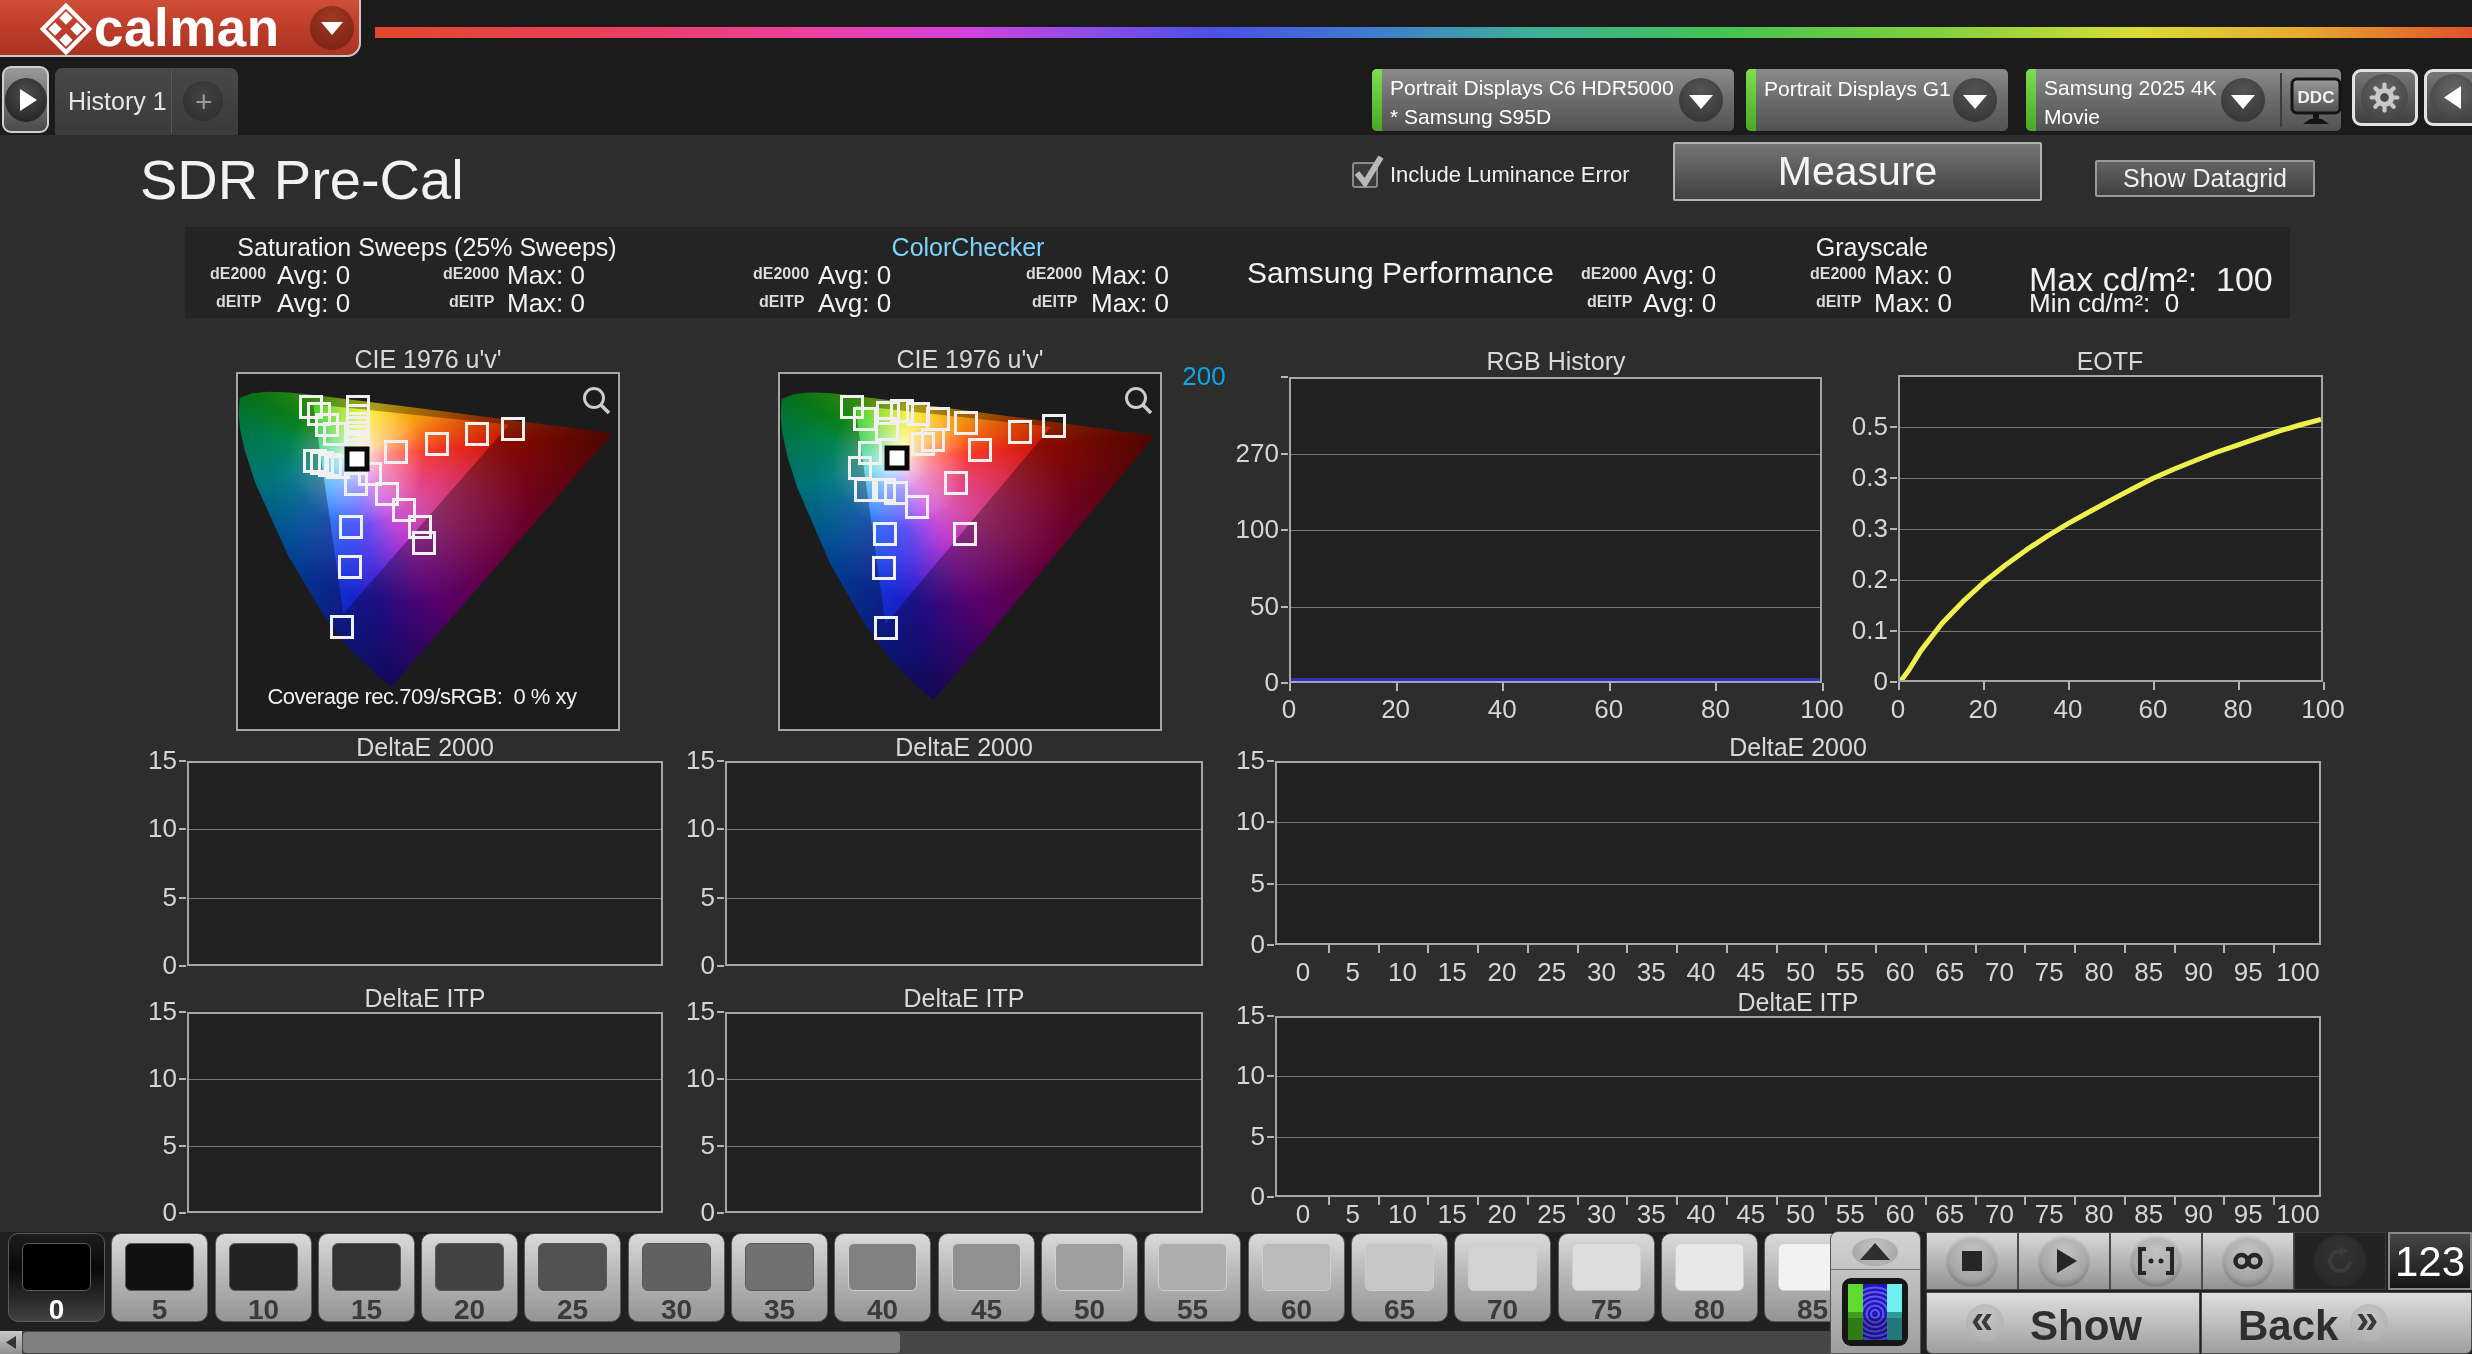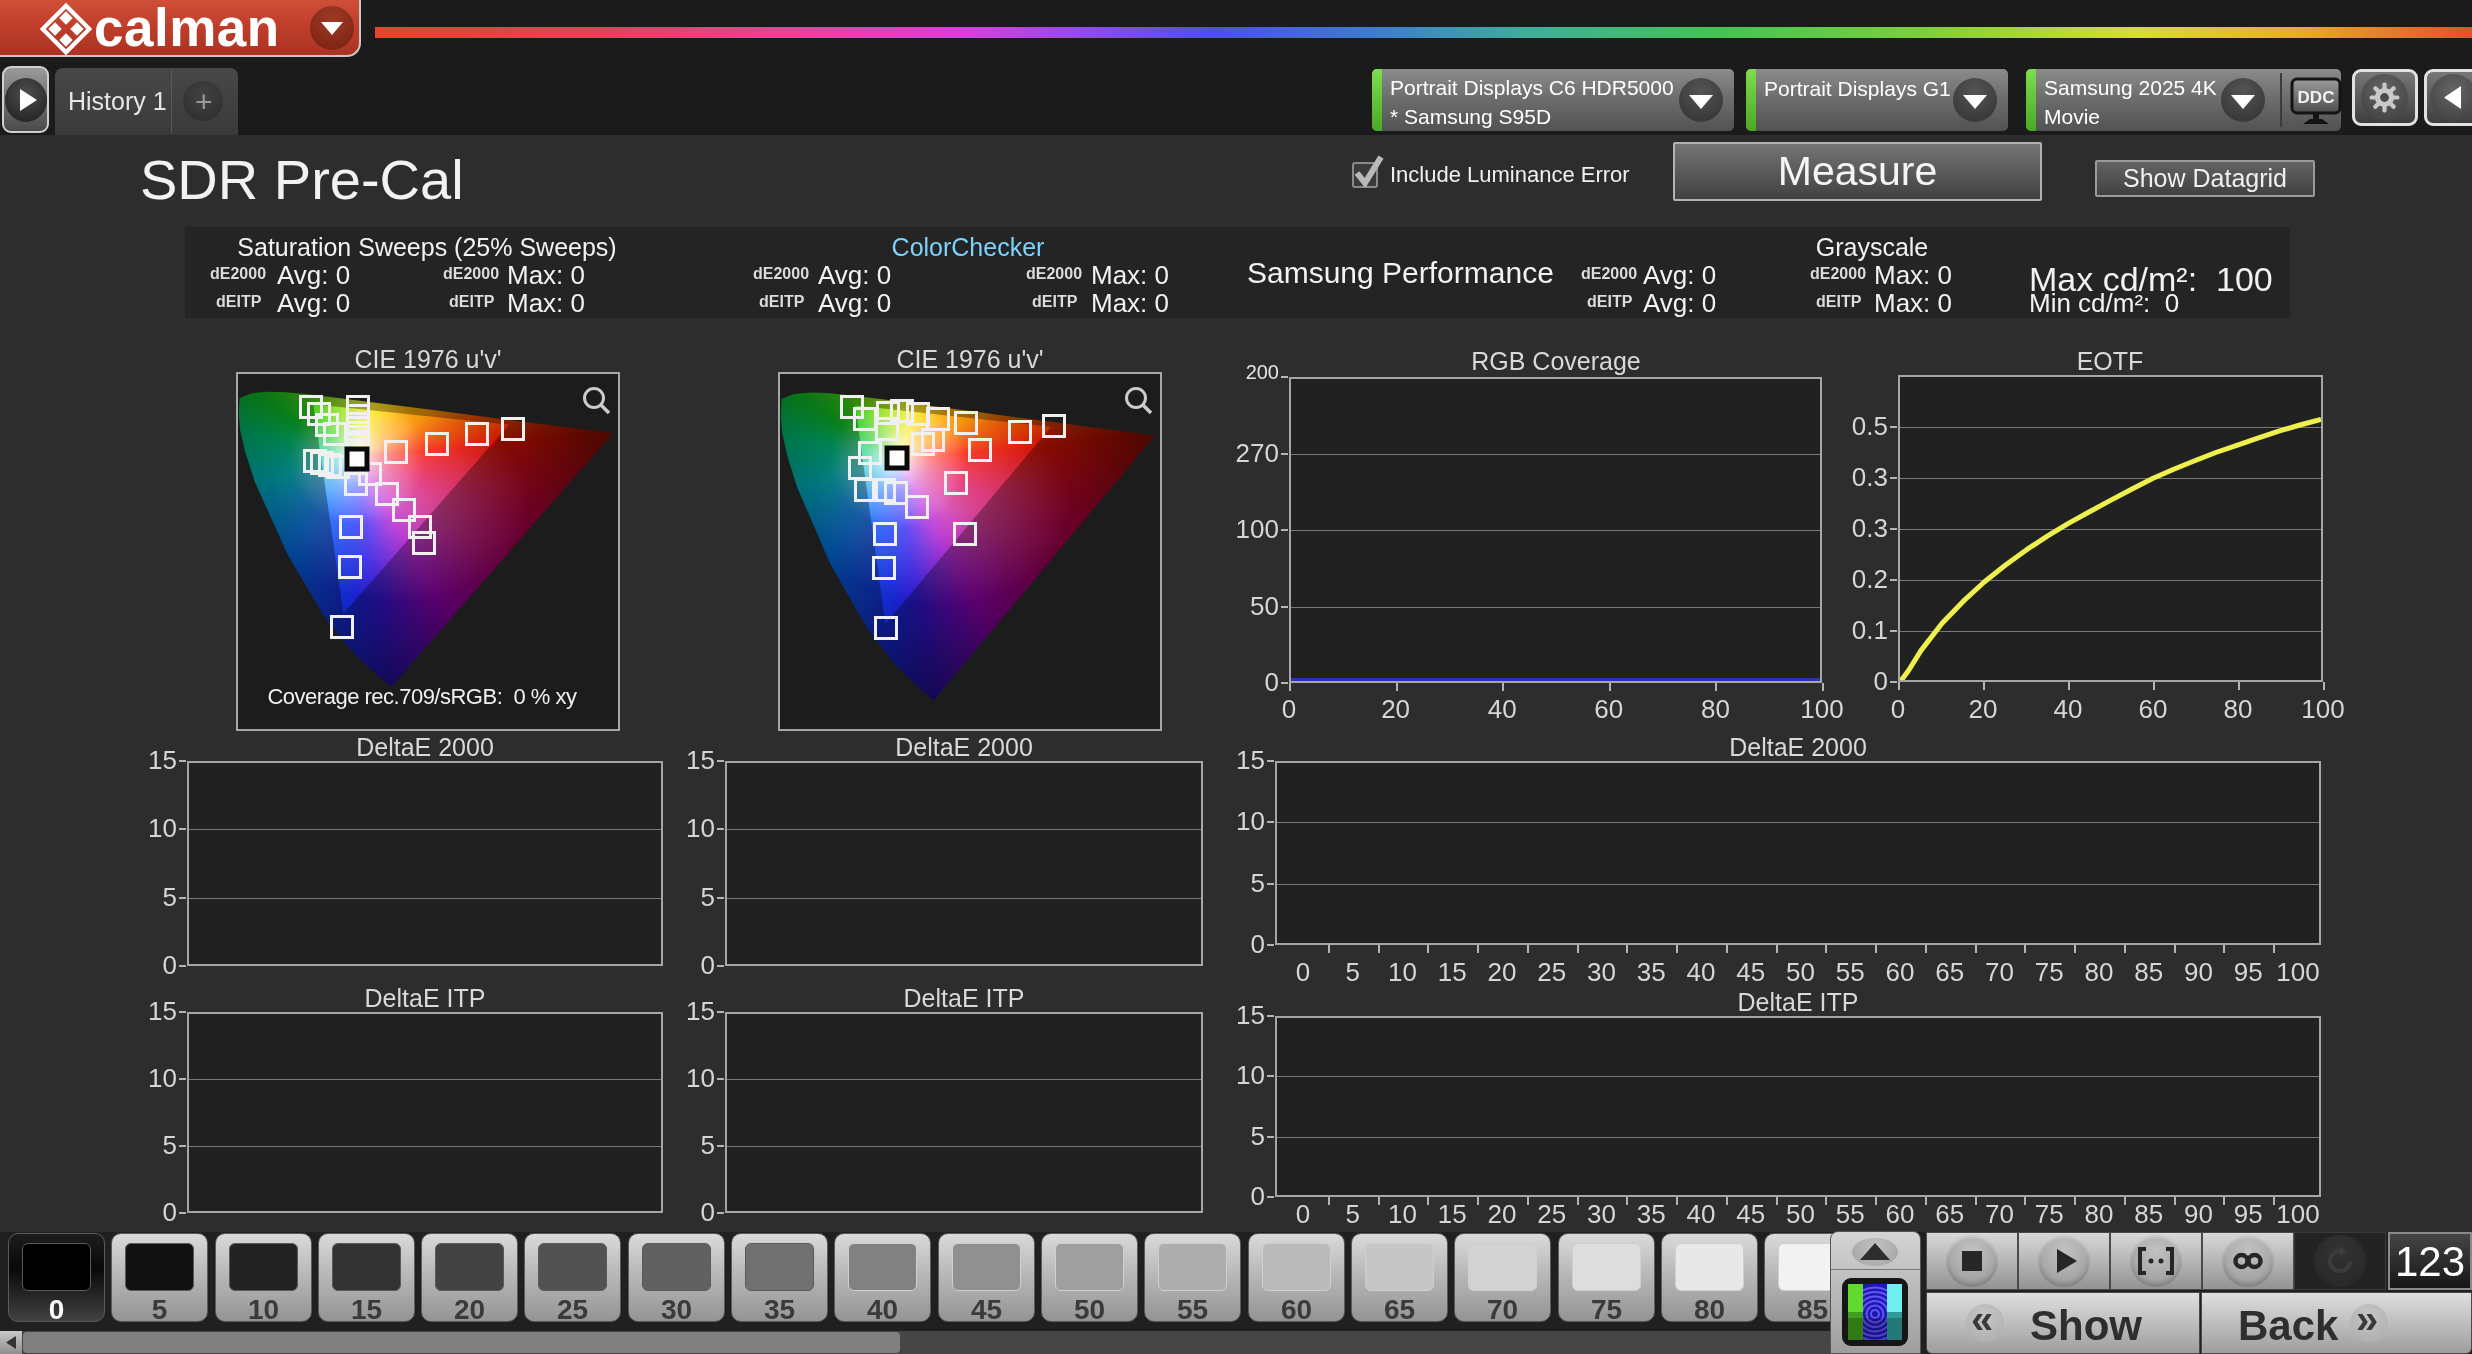--- a/index.html
+++ b/index.html
@@ -202,26 +202,26 @@
       <rect x="94.5" y="149.5" width="21" height="21" fill="none" stroke="#f0f0f0" stroke-width="3"></rect>
       <rect x="174.5" y="149.5" width="21" height="21" fill="none" stroke="#f0f0f0" stroke-width="3"></rect>
       <rect x="93.5" y="183.5" width="21" height="21" fill="none" stroke="#f0f0f0" stroke-width="3"></rect>
       <rect x="95.5" y="243.5" width="21" height="21" fill="none" stroke="#f0f0f0" stroke-width="3"></rect>
       <rect x="107" y="74" width="20" height="20" fill="rgba(255,255,255,0.88)" stroke="#0a0a0a" stroke-width="5"></rect>
       <circle cx="356" cy="24" r="9.5" fill="none" stroke="#cccccc" stroke-width="3"></circle>
       <line x1="363" y1="31" x2="371" y2="39" stroke="#cccccc" stroke-width="3.5"></line>
     </svg>
   </div>
 <div class="abs" style="left:422px;top:684px;font-size:22px;letter-spacing:-0.5px;color:#f0f0f0;transform:translateX(-50%);white-space:nowrap">Coverage rec.709/sRGB:&nbsp; 0 % xy</div>
-<div class="ttl" style="left:1556px;top:347px">RGB Coverage</div>
+<div class="ttl" style="left:1556px;top:347px">RGB History</div>
 <div class="cbx" style="left:1289px;top:377px;width:533px;height:306px;background:#212121"></div>
 <div class="grid" style="left:1291px;top:454px;width:529px"></div>
 <div class="grid" style="left:1291px;top:530px;width:529px"></div>
 <div class="grid" style="left:1291px;top:607px;width:529px"></div>
-<div class="abs" style="left:1129px;top:361px;width:150px;text-align:right;font-size:20px;color:#e5e5e5">200</div>
+<div class="abs" style="left:1129px;top:361px;width:150px;text-align:center;font-size:26px;color:#0ea5e9">200</div>
 <div class="ticky" style="left:1281px;top:376px"></div>
 <div class="abs" style="left:1129px;top:438px;width:150px;text-align:right;font-size:26px;color:#d6d6d6">270</div>
 <div class="ticky" style="left:1281px;top:453px"></div>
 <div class="abs" style="left:1129px;top:514px;width:150px;text-align:right;font-size:26px;color:#d6d6d6">100</div>
 <div class="ticky" style="left:1281px;top:529px"></div>
 <div class="abs" style="left:1129px;top:591px;width:150px;text-align:right;font-size:26px;color:#d6d6d6">50</div>
 <div class="ticky" style="left:1281px;top:606px"></div>
 <div class="abs" style="left:1129px;top:667px;width:150px;text-align:right;font-size:26px;color:#d6d6d6">0</div>
 <div class="ticky" style="left:1281px;top:682px"></div>
 <div class="abs" style="left:1291px;top:678px;width:529px;height:3px;background:#3030c0"></div>

